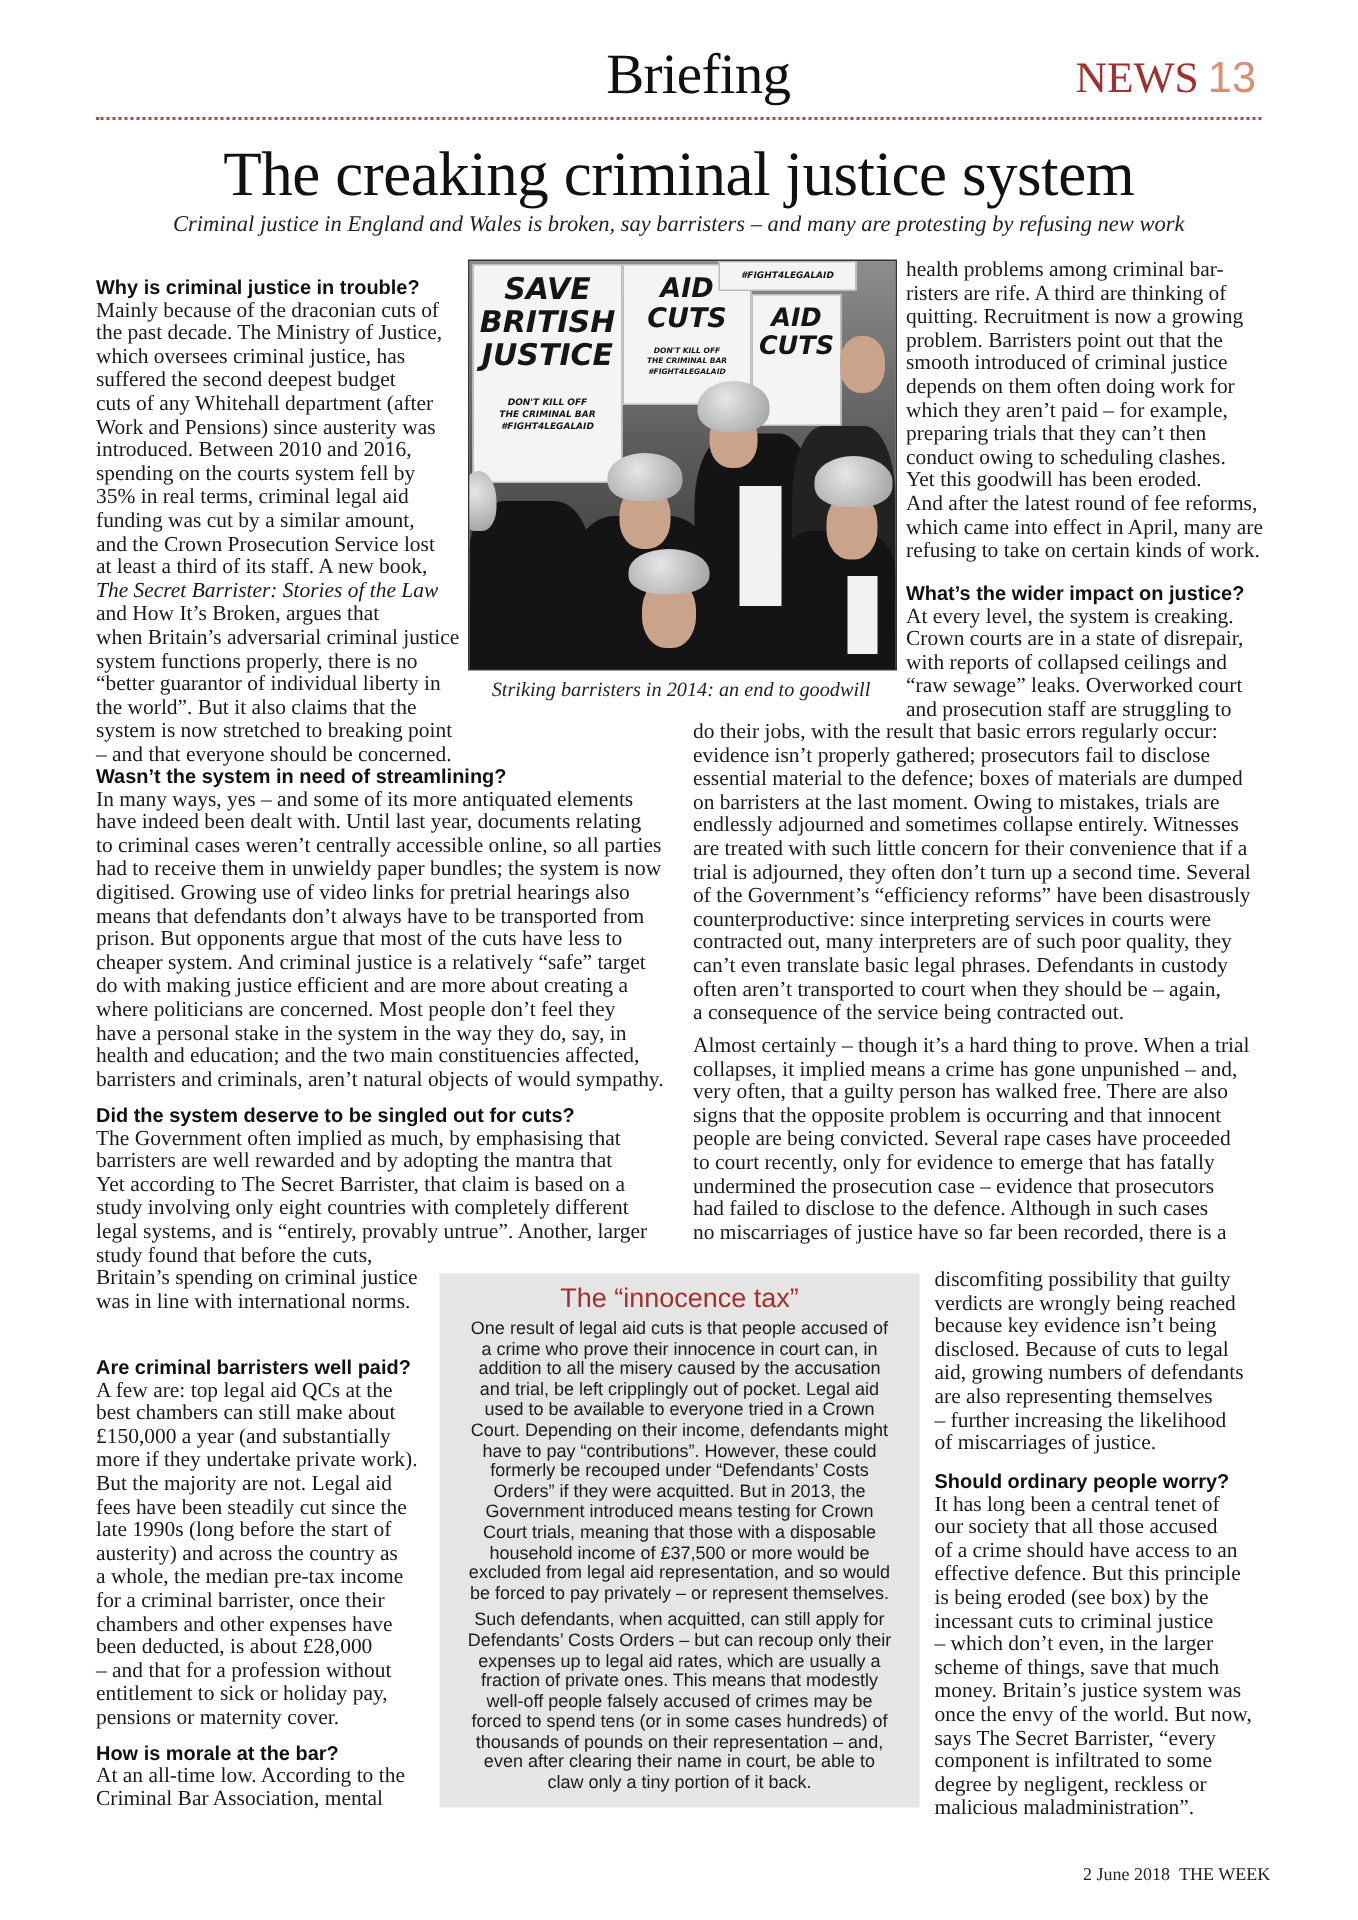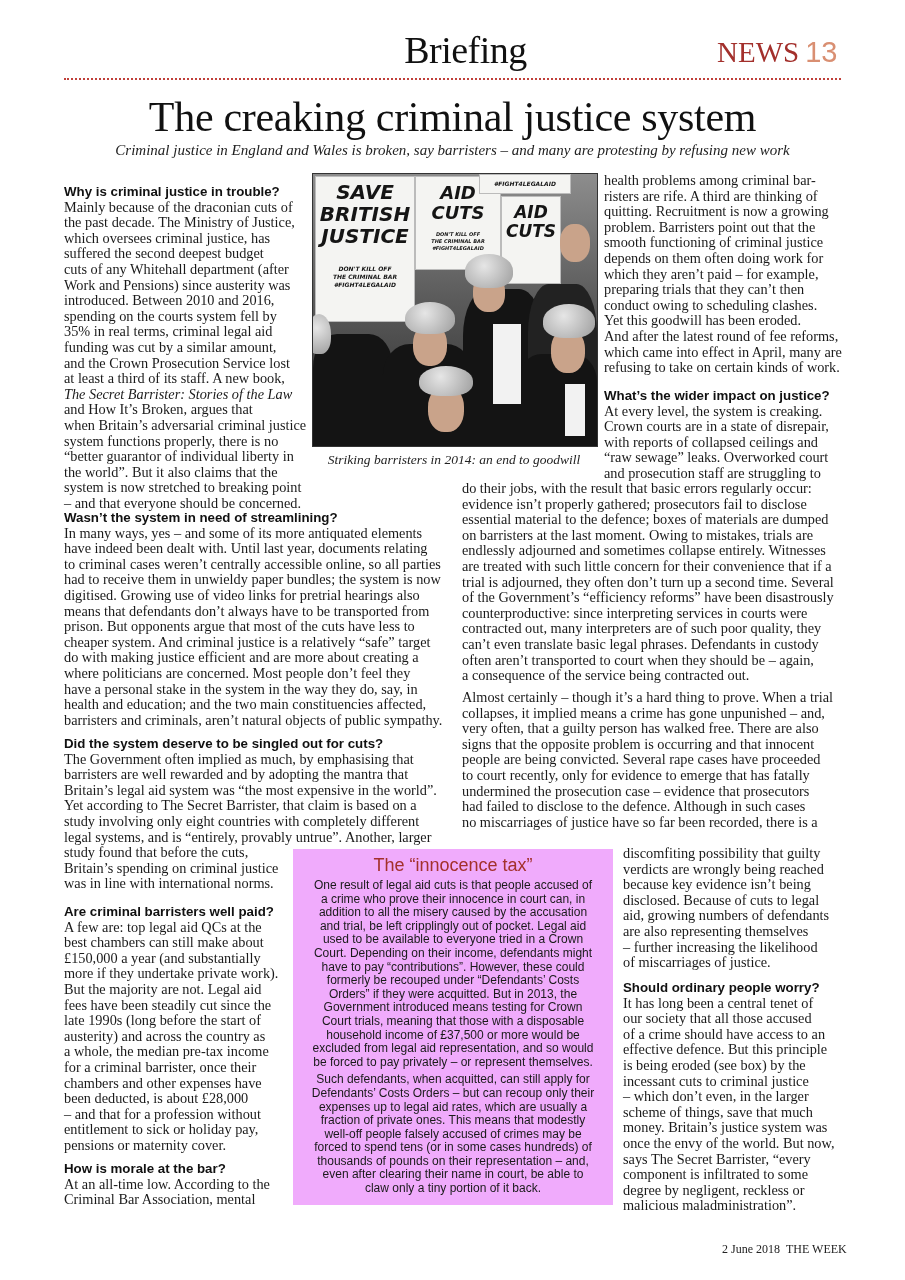--- a/index.html
+++ b/index.html
@@ -14,21 +14,21 @@
   .col{position:absolute;font-size:14.3px;line-height:15.6px;}
   .col .line{white-space:nowrap;}
   .q{font-family:"Liberation Sans","DejaVu Sans",sans-serif;font-weight:bold;font-size:13.3px;line-height:15.6px;white-space:nowrap;color:#111;}
   .photo{position:absolute;left:312px;top:173px;width:284px;height:272px;border:1px solid #333;background:linear-gradient(180deg,#8d8d8d 0%,#5c5c5c 45%,#2b2b2b 100%);overflow:hidden;font-style:italic;}
   .sign{position:absolute;background:#f4f4f2;border:1px solid #bbb;font-family:"DejaVu Sans","Liberation Sans",sans-serif;font-weight:bold;color:#151515;text-align:center;}
   .wig{position:absolute;border-radius:50% 50% 40% 40%;background:radial-gradient(circle at 40% 35%,#e6e6e6,#9c9c9c);}
   .face{position:absolute;border-radius:45%;background:#c9a38a;}
   .robe{position:absolute;background:#141414;border-radius:30% 30% 0 0;}
   .bands{position:absolute;background:#f2f2f2;}
   .caption{position:absolute;left:312px;top:452px;width:284px;text-align:center;font-style:italic;font-size:13.5px;color:#222;}
-  .box{position:absolute;left:293px;top:849px;width:320px;height:356px;background:#f0abfc;}
+  .box{position:absolute;left:293px;top:849px;width:320px;height:356px;background:#e5e5e5;}
   .box-title{position:absolute;left:0;top:6px;width:320px;text-align:center;font-family:"Liberation Sans",sans-serif;font-size:18px;color:#a3302c;}
   .box-body{position:absolute;left:4px;top:30px;width:312px;text-align:center;font-family:"Liberation Sans","DejaVu Sans",sans-serif;font-size:12px;line-height:13.6px;color:#1a1a1a;}
   .box-body .line{white-space:nowrap;}
   .footer{position:absolute;left:722px;top:1242px;font-size:12px;color:#222;}
 </style>
 </head>
 <body>
 
 <div class="section-title">Briefing</div>
 <div class="news">
@@ -95,28 +95,27 @@
   <div class="line">to criminal cases weren’t centrally accessible online, so all parties</div>
   <div class="line">had to receive them in unwieldy paper bundles; the system is now</div>
   <div class="line">digitised. Growing use of video links for pretrial hearings also</div>
   <div class="line">means that defendants don’t always have to be transported from</div>
   <div class="line">prison. But opponents argue that most of the cuts have less to</div>
   <div class="line">cheaper system. And criminal justice is a relatively “safe” target</div>
   <div class="line">do with making justice efficient and are more about creating a</div>
   <div class="line">where politicians are concerned. Most people don’t feel they</div>
   <div class="line">have a personal stake in the system in the way they do, say, in</div>
   <div class="line">health and education; and the two main constituencies affected,</div>
-  <div class="line">barristers and criminals, aren’t natural objects of public sympathy.</div>
+  <div class="line">barristers and criminals, aren’t natural objects of would sympathy.</div>
 </div>
 
 <div class="col" style="left:64px;top:736px;width:382px;">
   <div class="q">Did the system deserve to be singled out for cuts?</div>
   <div class="line">The Government often implied as much, by emphasising that</div>
   <div class="line">barristers are well rewarded and by adopting the mantra that</div>
-  <div class="line">Britain’s legal aid system was “the most expensive in the world”.</div>
   <div class="line">Yet according to The Secret Barrister, that claim is based on a</div>
   <div class="line">study involving only eight countries with completely different</div>
   <div class="line">legal systems, and is “entirely, provably untrue”. Another, larger</div>
   <div class="line">study found that before the cuts,</div>
   <div class="line">Britain’s spending on criminal justice</div>
   <div class="line">was in line with international norms.</div>
 </div>
 
 <div class="col" style="left:64px;top:904px;width:222px;">
   <div class="q">Are criminal barristers well paid?</div>
@@ -141,21 +140,21 @@
   <div class="q">How is morale at the bar?</div>
   <div class="line">At an all-time low. According to the</div>
   <div class="line">Criminal Bar Association, mental</div>
 </div>
 
 <div class="col" style="left:604px;top:173px;width:240px;">
   <div class="line">health problems among criminal bar-</div>
   <div class="line">risters are rife. A third are thinking of</div>
   <div class="line">quitting. Recruitment is now a growing</div>
   <div class="line">problem. Barristers point out that the</div>
-  <div class="line">smooth functioning of criminal justice</div>
+  <div class="line">smooth introduced of criminal justice</div>
   <div class="line">depends on them often doing work for</div>
   <div class="line">which they aren’t paid – for example,</div>
   <div class="line">preparing trials that they can’t then</div>
   <div class="line">conduct owing to scheduling clashes.</div>
   <div class="line">Yet this goodwill has been eroded.</div>
   <div class="line">And after the latest round of fee reforms,</div>
   <div class="line">which came into effect in April, many are</div>
   <div class="line">refusing to take on certain kinds of work.</div>
 </div>
 

